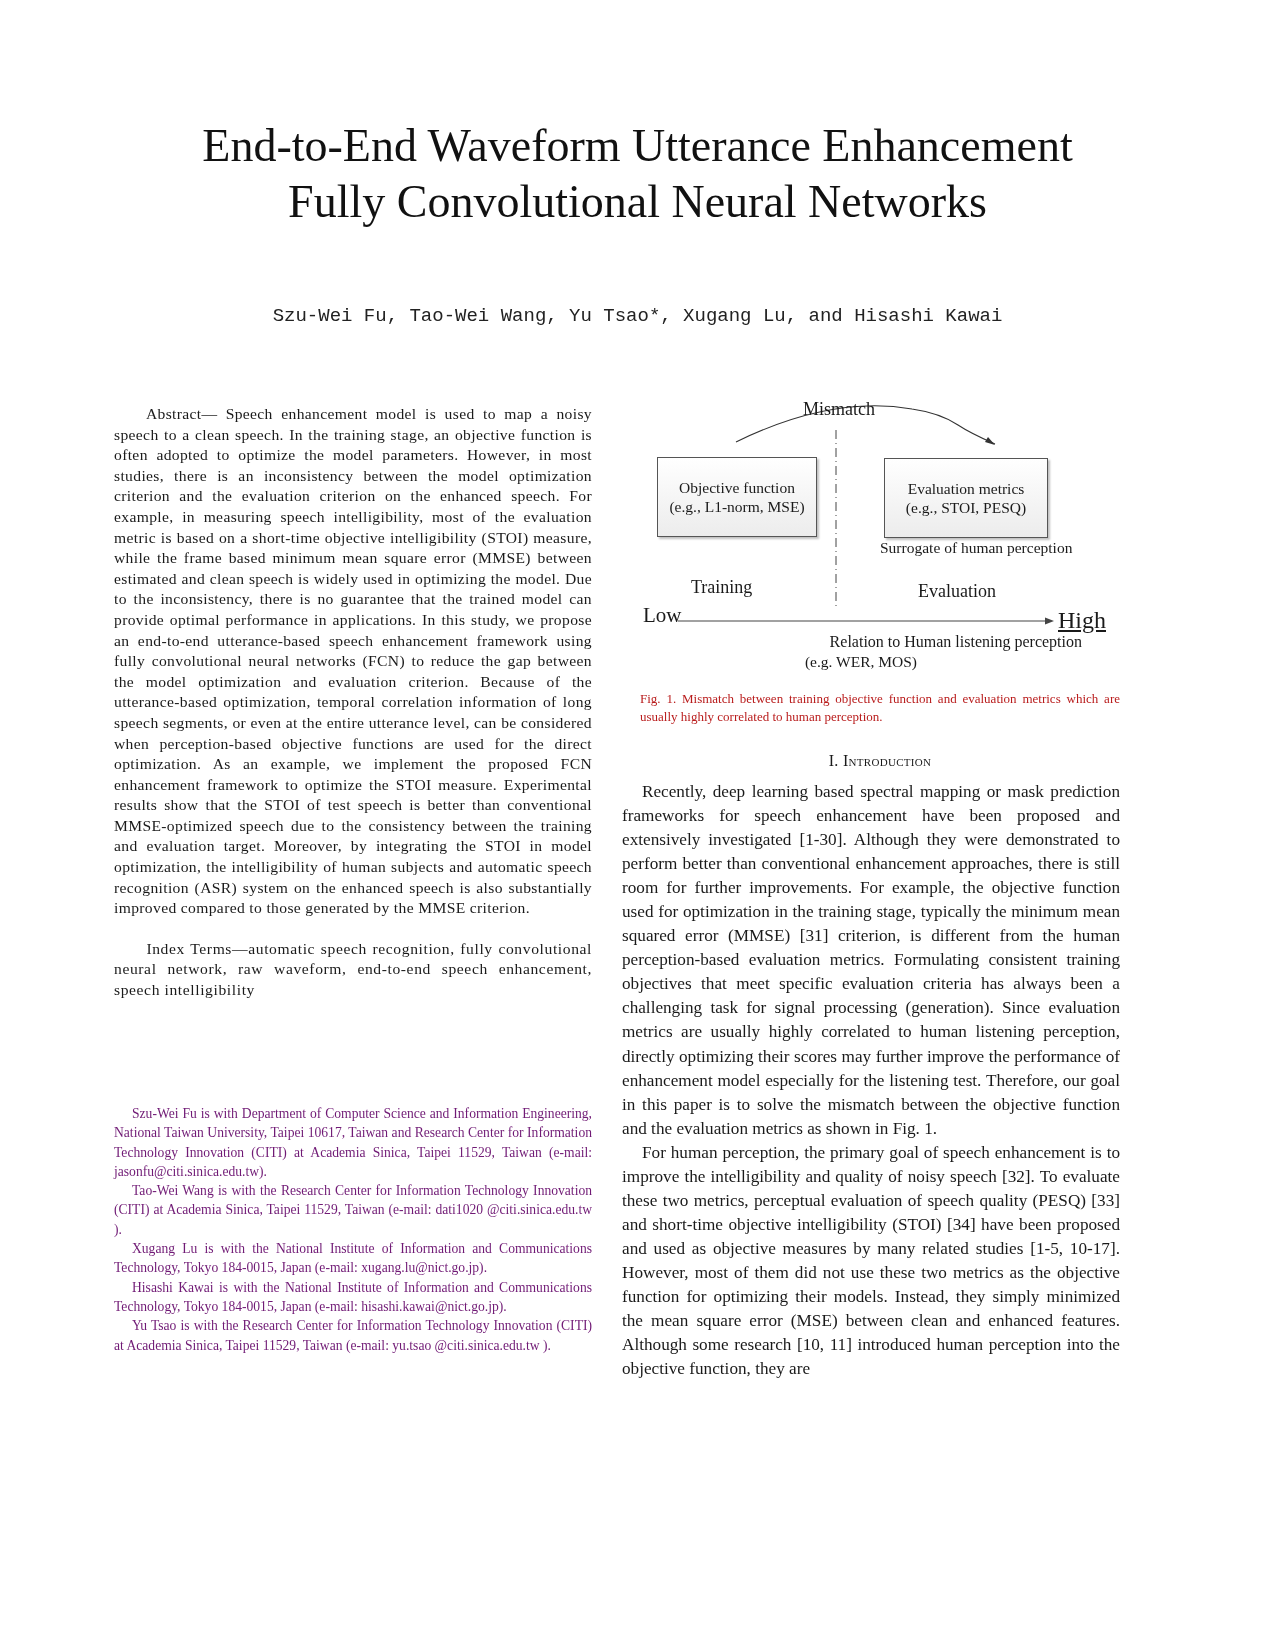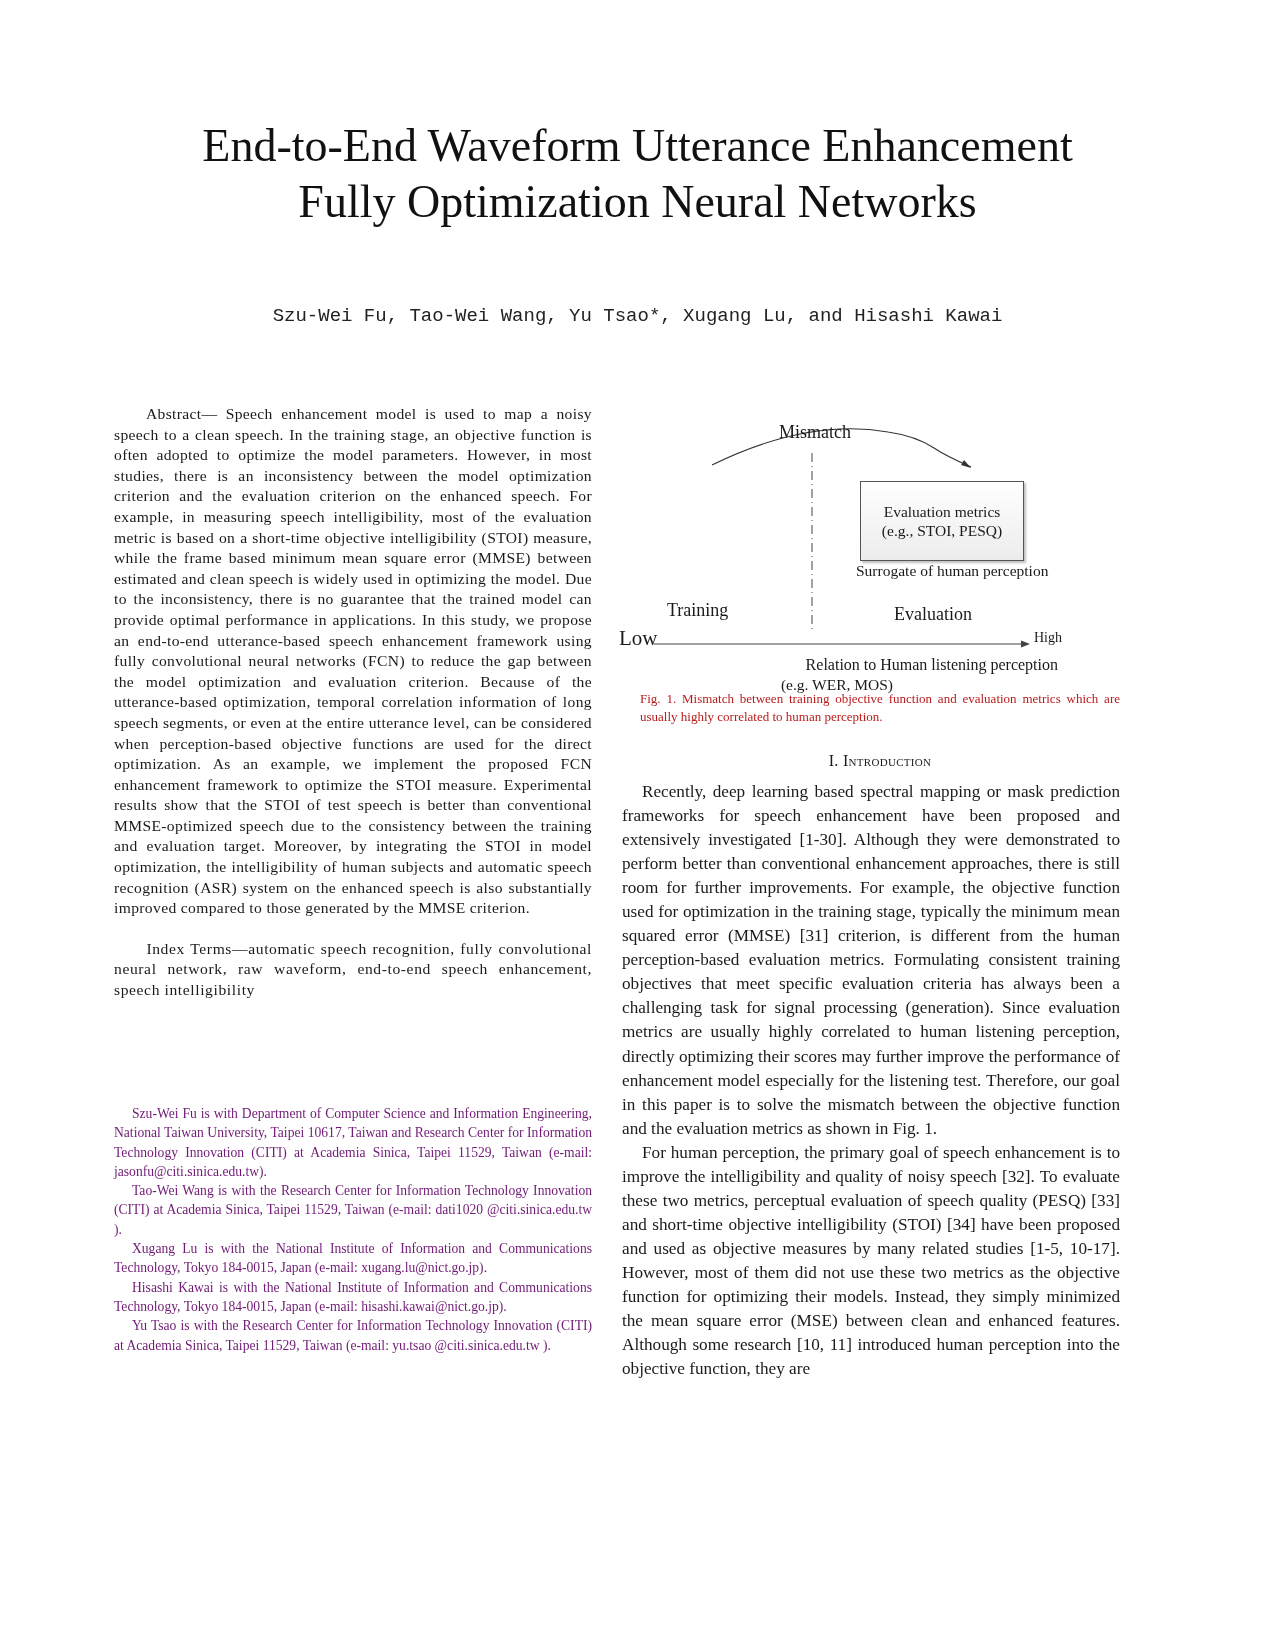--- a/index.html
+++ b/index.html
@@ -25,21 +25,21 @@
   .index-terms {
     font-size: 15.6px; line-height: 20.6px; text-align: justify;
     letter-spacing: 0.6px; margin: 20px 0 0 0;
   }
   .footnotes {
     position: absolute; left: 114px; top: 1104px; width: 478px;
     font-size: 13.6px; line-height: 19.3px; text-align: justify; color: #701a75;
   }
   .footnotes p { margin: 0; text-indent: 18px; }
   .col-right {
-    position: absolute; left: 616px; top: 395px; width: 480px; margin-top: 23px;
+    position: absolute; left: 640px; top: 395px; width: 480px;
   }
   .figure { position: relative; width: 480px; height: 300px; }
   .fig-label { position: absolute; font-size: 17px; white-space: nowrap; color: #1a1a1a; }
   .fig-box {
     position: absolute; border: 1px solid #555;
     background: linear-gradient(#ffffff, #ececec);
     box-shadow: 2px 2px 2px rgba(0,0,0,0.25);
     font-size: 15.5px; line-height: 19px; text-align: center;
     display: flex; flex-direction: column; justify-content: center;
   }
@@ -56,21 +56,21 @@
     position: absolute; left: 622px; top: 780px; width: 498px;
     font-size: 17.2px; line-height: 24.05px; text-align: justify; color: #1a1a1a;
   }
   .intro p { margin: 0; text-indent: 20px; }
 </style>
 </head>
 <body>
 
 <div class="title">
   <div>End-to-End Waveform Utterance Enhancement</div>
-  <div>Fully Optimization Neural Networks</div>
+  <div>Fully Convolutional Neural Networks</div>
 </div>
 <div class="authors">Szu-Wei Fu, Tao-Wei Wang, Yu Tsao*, Xugang Lu, and Hisashi Kawai</div>
 
 <div class="col-left">
   <p class="abstract">
     <span style="display:inline-block;width:0;margin-left:0;"></span><span style="padding-left:0;">  </span><span>Abstract—</span> <span>Speech enhancement model is used to map a noisy speech to a clean speech.  In the training stage, an objective function is often adopted to optimize the model parameters. However, in most studies, there is an inconsistency between the model optimization criterion and the evaluation criterion on the enhanced speech. For example, in measuring speech intelligibility, most of the evaluation metric is based on a short-time objective intelligibility (STOI) measure, while the frame based minimum mean square error (MMSE) between estimated and clean speech is widely used in optimizing the model. Due to the inconsistency, there is no guarantee that the trained model can provide optimal performance in applications. In this study, we propose an end-to-end utterance-based speech enhancement framework using fully convolutional neural networks (FCN) to reduce the gap between the model optimization and evaluation criterion. Because of the utterance-based optimization, temporal correlation information of long speech segments, or even at the entire utterance level, can be considered when perception-based objective functions are used for the direct optimization. As an example, we implement the proposed FCN enhancement framework to optimize the STOI measure. Experimental results show that the STOI of test speech is better than conventional MMSE-optimized speech due to the consistency between the training and evaluation target. Moreover, by integrating the STOI in model optimization, the intelligibility of human subjects and automatic speech recognition (ASR) system on the enhanced speech is also substantially improved compared to those generated by the MMSE criterion.</span>
   </p>
   <p class="index-terms">
     <span>  </span><span>Index Terms—</span><span>automatic speech recognition, fully convolutional neural network, raw waveform, end-to-end speech enhancement, speech intelligibility</span>
   </p>
@@ -90,29 +90,33 @@
 
       <path d="M 96 47 Q 192 0 272 14 Q 300 18 318 30 Q 330 38 355 49" fill="none" stroke="#333" stroke-width="1.1"></path>
       <polygon points="355,50 345,47 348,42" fill="#333"></polygon>
 
       <line x1="196" y1="35" x2="196" y2="213" stroke="#444" stroke-width="1" stroke-dasharray="9,4,1,4"></line>
 
       <line x1="38" y1="226" x2="408" y2="226" stroke="#444" stroke-width="1.2"></line>
       <polygon points="414,226 405,222.5 405,229.5" fill="#444"></polygon>
     </svg>
     <div class="fig-label" style="left:163px;top:4px;font-size:18px;">Mismatch</div>
+    <div class="fig-box" style="left:17px;top:62px;width:158px;height:78px;">
+      <span>Objective function</span>
+      <span>(e.g., L1-norm, MSE)</span>
+    </div>
     <div class="fig-box" style="left:244px;top:63px;width:162px;height:78px;">
       <span>Evaluation metrics</span>
       <span>(e.g., STOI, PESQ)</span>
     </div>
     <div class="fig-label" style="left:240px;top:144px;font-size:15.5px;">Surrogate of human perception</div>
     <div class="fig-label" style="left:51px;top:182px;font-size:18px;">Training</div>
     <div class="fig-label" style="left:278px;top:186px;font-size:18px;">Evaluation</div>
     <div class="fig-label" style="left:3px;top:208px;font-size:21px;">Low</div>
-    <div class="fig-label" style="left:418px;top:212px;font-size:14px;">High</div>
+    <div class="fig-label" style="left:418px;top:212px;font-size:24px;text-decoration:underline;">High</div>
     <div class="fig-label" style="left:0;width:442px;text-align:right;top:238px;font-size:16px;">Relation to Human listening perception</div>
     <div class="fig-label" style="left:0;width:442px;text-align:center;top:258px;font-size:15.5px;">(e.g. WER, MOS)</div>
   </div>
 </div>
 
 <div class="caption">Fig. 1. Mismatch between training objective function and evaluation metrics which are usually highly correlated to human perception.</div>
 
 <div class="section-head">
   <span>I. </span><span class="sc">Introduction</span>
 </div>

